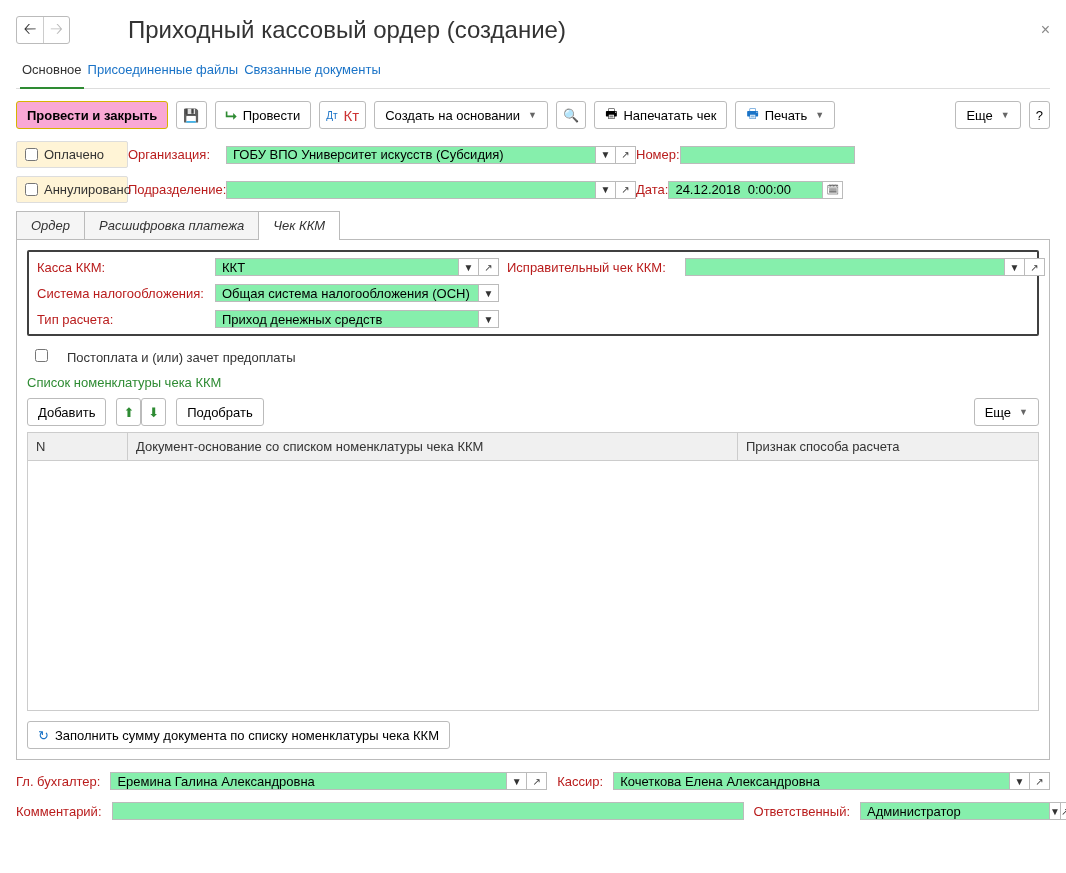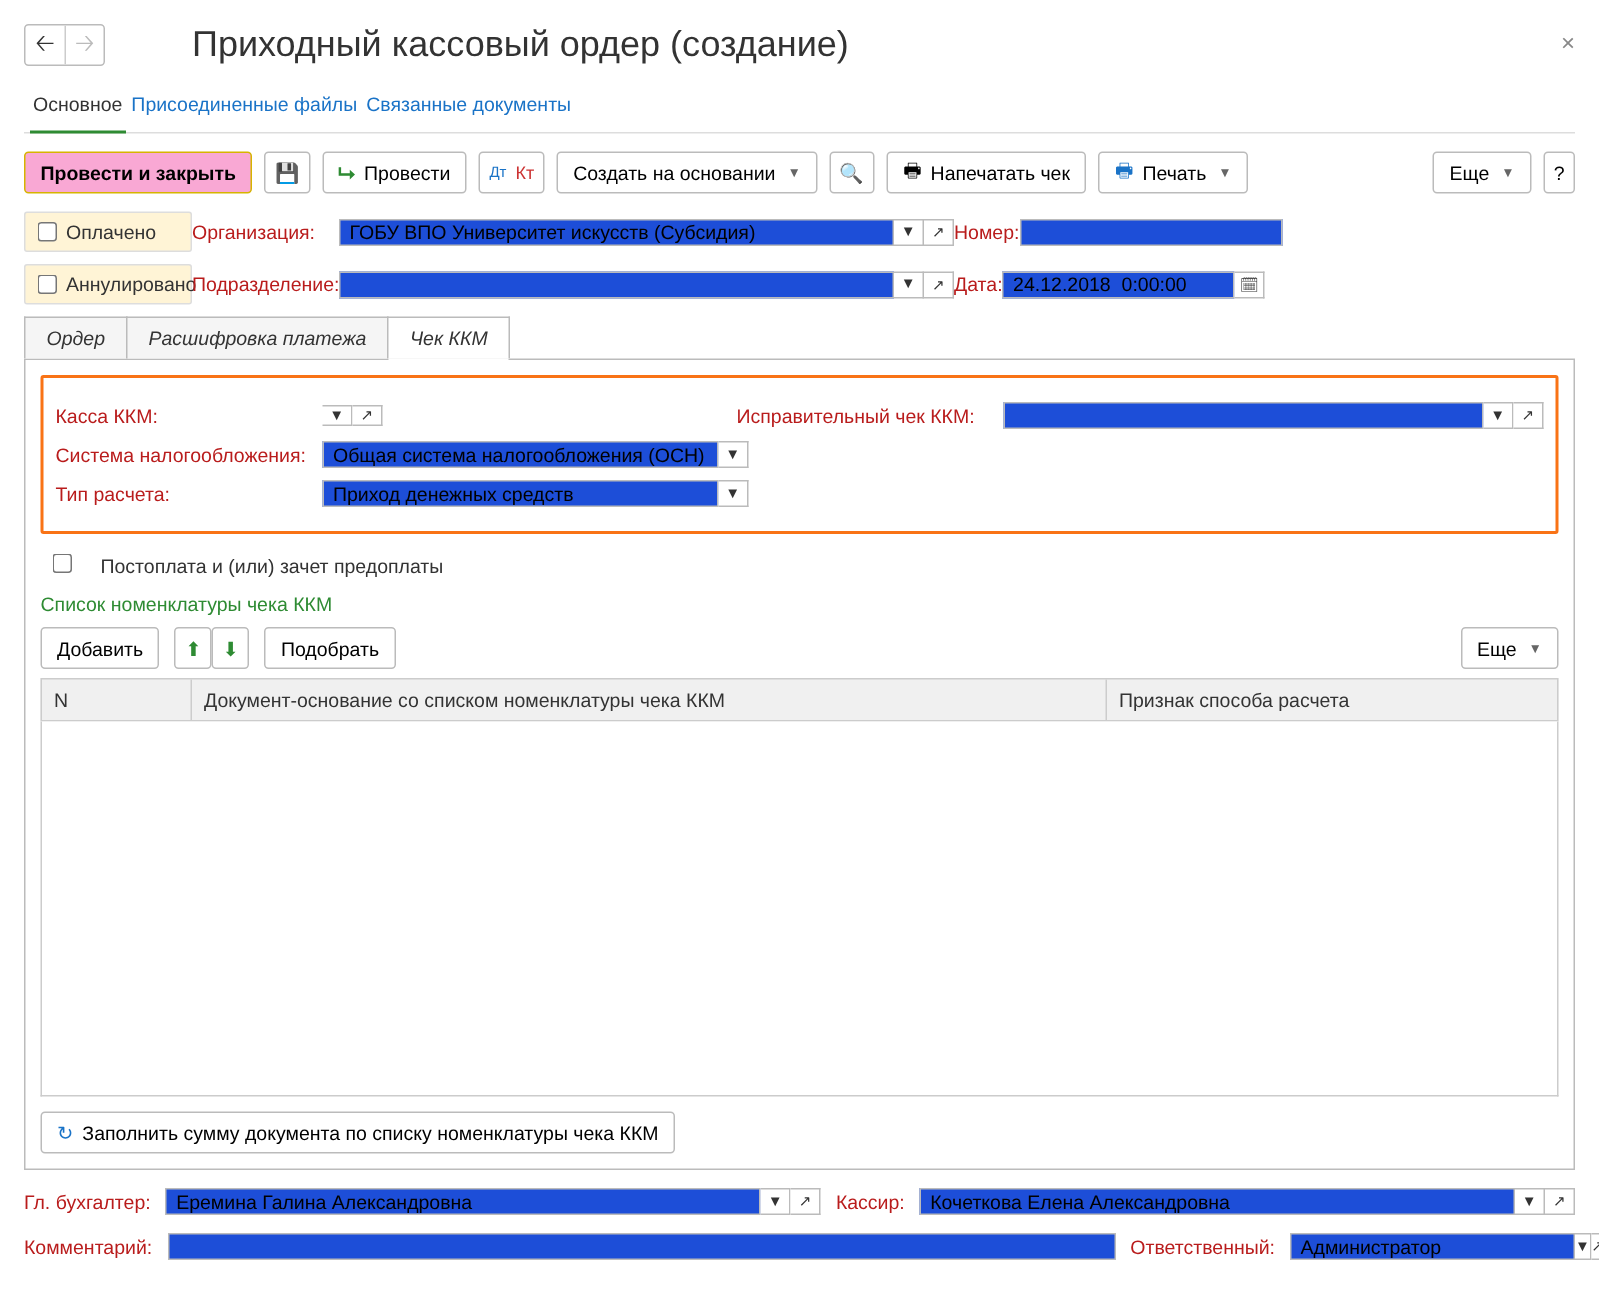--- a/index.html
+++ b/index.html
@@ -25,30 +25,30 @@
   .btn-yellow { background: #f9a8d4; border-color: #d6b400; font-weight: bold; }
   .btn-icon-only { padding: 4px 6px; }
   .spacer { flex: 1 1 auto; }
   .btn .caret { font-size: 9px; color: #666; margin-left: 2px; }
 
   .form-row { display: flex; align-items: center; margin-bottom: 8px; gap: 0; }
   .checkbox-field { display: inline-flex; align-items: center; gap: 6px; width: 112px; border: 1px solid #ddd; background: #fff4d6; padding: 5px 8px; border-radius: 2px; cursor: pointer; }
   .checkbox-field input { margin:0; }
   .lbl { color: #b91c1c; white-space: nowrap; }
   .input-group { display: flex; align-items: stretch; }
-  .input-group .txt { border: 1px solid #bbb; height: 18px; padding: 2px 6px; font-size: 13px; background: #1d4ed8; }
+  .input-group .txt { border: 1px solid #bbb; height: 18px; padding: 2px 6px; font-size: 13px; background: #86efac; }
   .input-group .ig-btn { border: 1px solid #bbb; border-left: none; width: 20px; display: flex; align-items: center; justify-content: center; font-size: 10px; cursor: pointer; background: #fff; }
 
   .page-tabs { display: flex; border-bottom: 1px solid #bbb; margin-top: 8px; font-style: italic; }
   .ptab { border: 1px solid #bbb; border-bottom: none; padding: 6px 14px; margin-right: -1px; background: #f5f5f5; cursor: pointer; }
   .ptab.active { background: #fff; position: relative; z-index: 1; }
   .ptab.active::after { content:''; position:absolute; left:0; right:0; bottom:-1px; height:1px; background:#fff; }
 
   .tab-body { border: 1px solid #bbb; border-top: none; padding: 10px; }
-  .highlight-box { border: 2px solid #f97316; padding: 16px 8px; margin: 0 0 6px 0; border-radius: 2px; }
+  .highlight-box { border: 2px solid #404040; padding: 6px 8px; margin: 0 0 6px 0; border-radius: 2px; }
   .kkm-row { display: flex; align-items: center; margin-bottom: 8px; gap: 8px; }
   .kkm-row .lbl { width: 170px; }
 
   .section-title { color: #2e8b33; margin: 6px 0 8px 0; }
   .list-toolbar { display: flex; align-items: center; gap: 10px; margin-bottom: 6px; }
   .updown { display:flex; gap:0; }
   .updown .btn { padding: 4px 6px; }
 
   .grid-head { display: flex; background: #f0f0f0; border: 1px solid #ccc; }
   .grid-head .col { padding: 6px 8px; border-right: 1px solid #ccc; }
@@ -80,21 +80,21 @@
   <button class="btn btn-yellow">Провести и закрыть</button>
   <button class="btn btn-icon-only">
       <span>💾</span>
     </button>
   <button class="btn">
       <span class="green-arrow">⮡</span>
       <span>Провести</span>
     </button>
   <button class="btn btn-icon-only">
       <span style="font-size:10px;color:#1a73c7">Дт</span>
-      <span style="font-size:12px;color:#c33">Кт</span>
+      <span style="font-size:15px;color:#c33">Кт</span>
     </button>
   <button class="btn">
       <span>Создать на основании</span>
       <span class="caret">▼</span>
     </button>
   <button class="btn btn-icon-only">
       <span>🔍</span>
     </button>
   <button class="btn">
       <span>🖶</span>
@@ -153,20 +153,21 @@
   <div class="ptab">Расшифровка платежа</div>
   <div class="ptab active">Чек ККМ</div>
 </div>
 
 <div class="tab-body">
   <div class="highlight-box">
     <div class="kkm-row" style="justify-content:space-between">
       <div style="display:flex;align-items:center;gap:8px">
         <span class="lbl">Касса ККМ:</span>
         <div class="input-group">
+          <input class="txt" style="width: 244px;" value="ККТ">
           <div class="ig-btn">▼</div>
           <div class="ig-btn">↗</div>
         </div>
       </div>
       <div style="display:flex;align-items:center;gap:8px">
         <span class="lbl">Исправительный чек ККМ:</span>
         <div class="input-group">
           <input class="txt" style="width: 320px;" value="">
           <div class="ig-btn">▼</div>
           <div class="ig-btn">↗</div>

